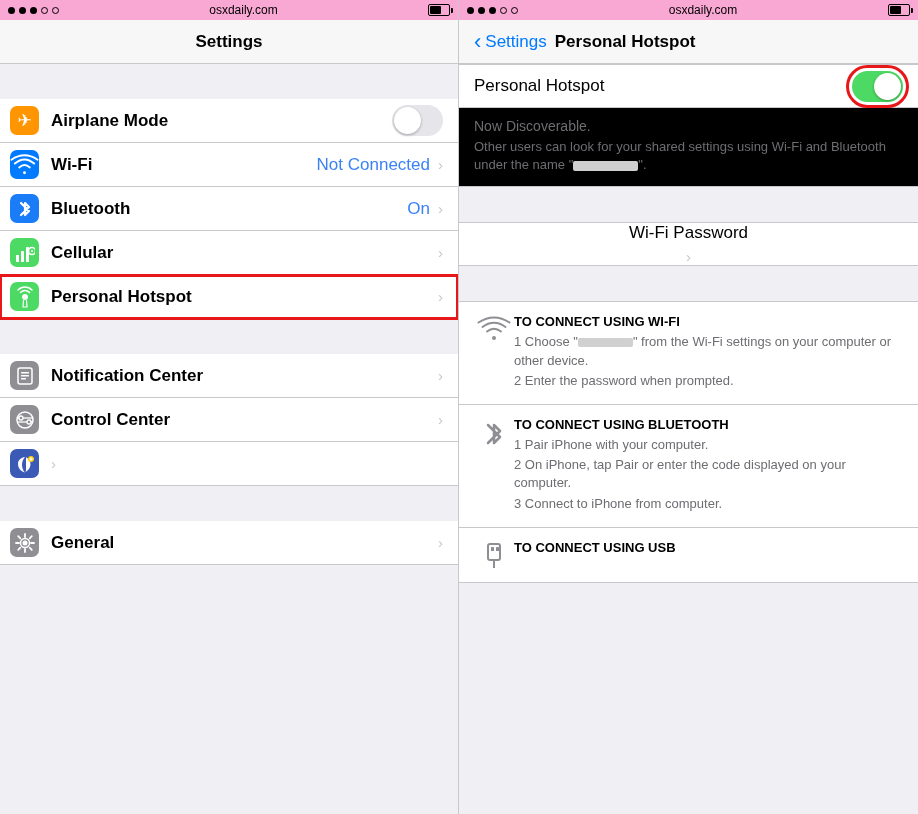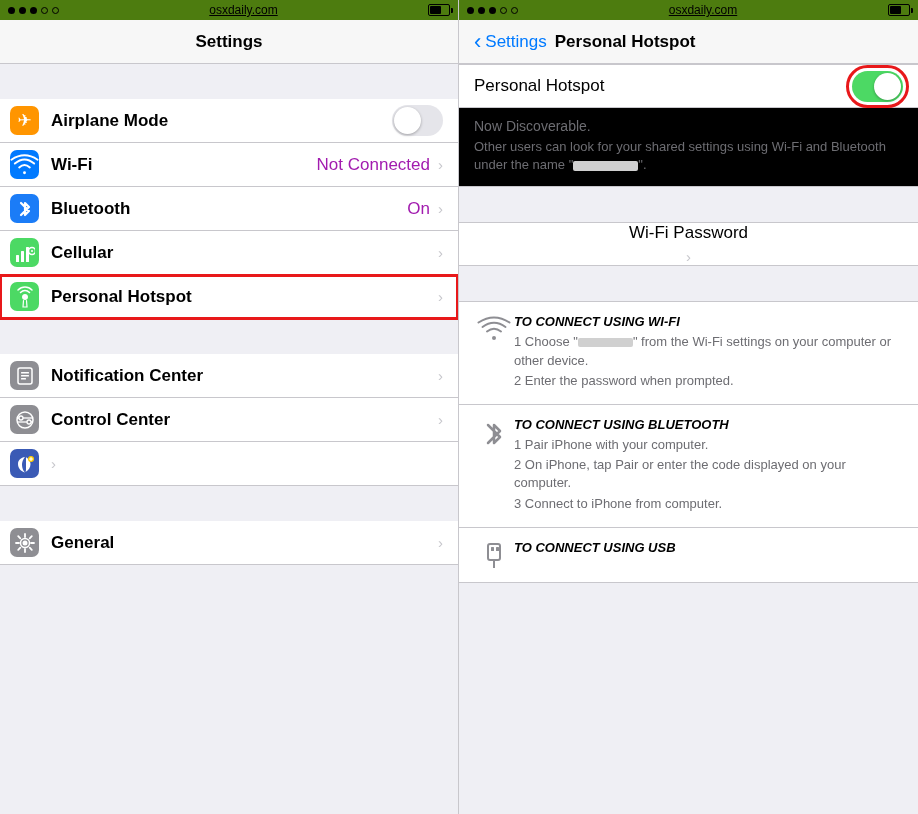--- a/index.html
+++ b/index.html
@@ -17,28 +17,27 @@
       width: 459px;
       height: 814px;
       background: #efeff4;
       display: flex;
       flex-direction: column;
       border-right: 1px solid #c8c7cc;
     }
 
     .status-bar {
       height: 20px;
-      background: #4d7c0f;
+      background: #f9a8d4;
       display: flex;
       align-items: center;
       justify-content: space-between;
       padding: 0 8px;
       font-size: 11px;
       color: #000;
-      text-decoration: underline;
     }
     .status-bar .dots { display: flex; gap: 4px; align-items: center; }
     .status-bar .dot { width: 7px; height: 7px; border-radius: 50%; background: #000; }
     .status-bar .dot.empty { background: transparent; border: 1.5px solid #000; }
     .status-bar-center { font-size: 12px; font-weight: 400; }
     .status-bar-right { display: flex; align-items: center; gap: 4px; }
     .battery-icon {
       width: 22px; height: 12px; border: 1.5px solid #000; border-radius: 2px; position: relative;
       display: flex; align-items: center; padding: 1px;
     }
@@ -96,21 +95,21 @@
 
     .item-label {
       flex: 1;
       font-size: 17px;
       color: #000;
       font-weight: bold;
     }
 
     .item-value {
       font-size: 17px;
-      color: #a21caf;
+      color: #3b82f6;
       margin-right: 8px;
     }
 
     .chevron {
       color: #c7c7cc;
       font-size: 15px;
       font-weight: 300;
     }
 
     
@@ -284,21 +283,20 @@
     }
 
     .connect-text {
       flex: 1;
     }
     .connect-title {
       font-size: 13px;
       font-weight: 600;
       color: #000;
       margin-bottom: 4px;
-      font-style: italic;
     }
     .connect-step {
       font-size: 13px;
       color: #6d6d72;
       line-height: 1.4;
       margin-bottom: 2px;
     }
 
     
     .wifi-svg { width: 30px; height: 24px; }

